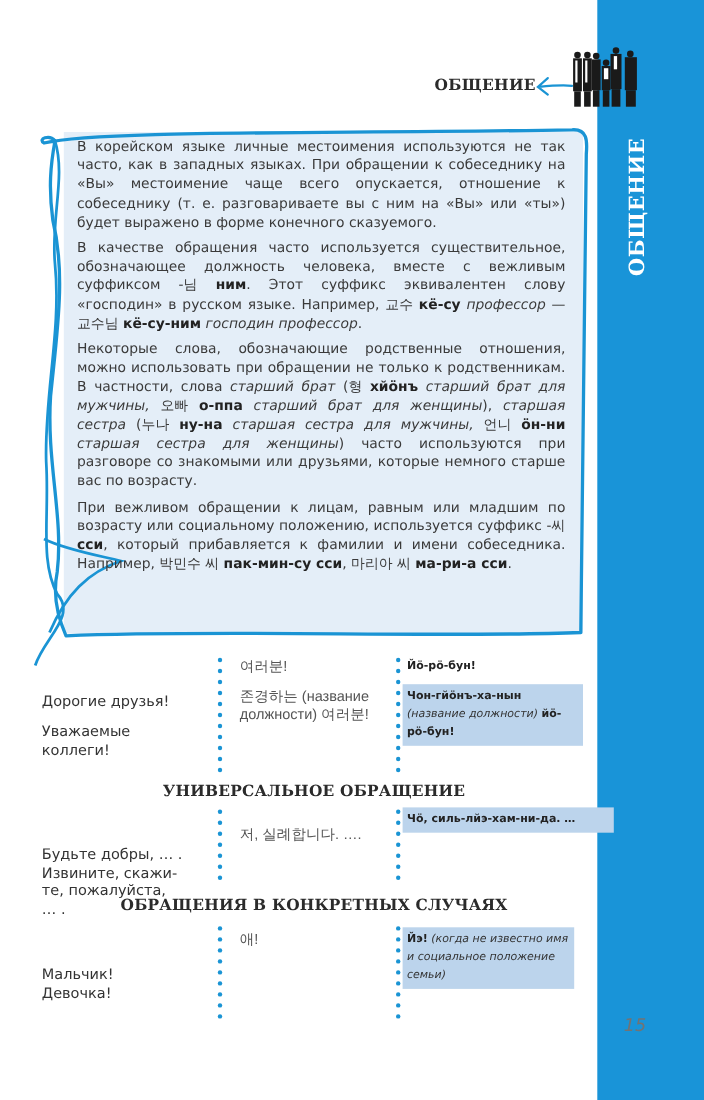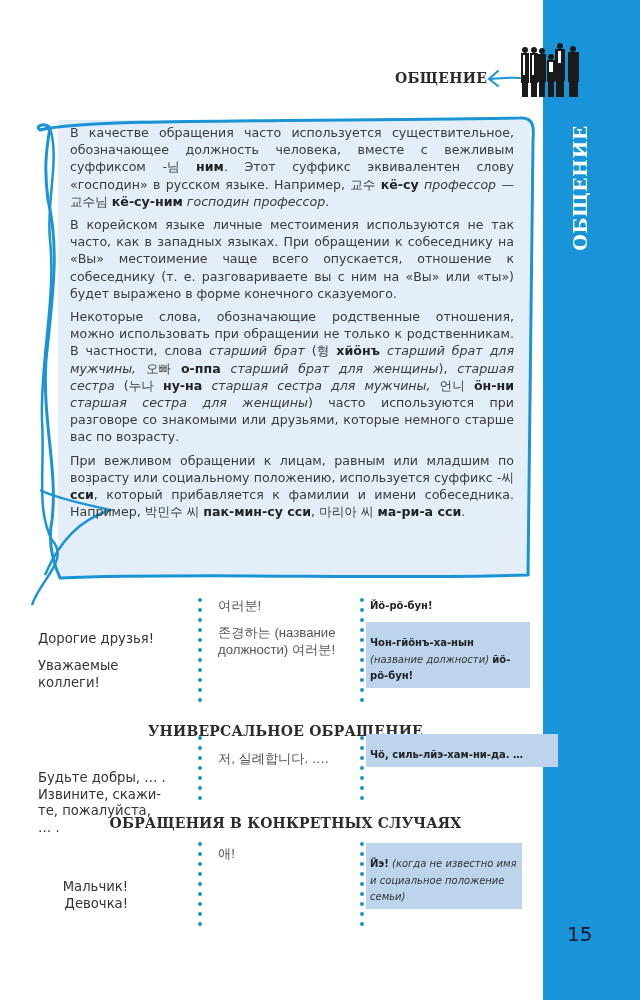--- a/index.html
+++ b/index.html
@@ -13,22 +13,22 @@
   .side-tab-title {
     position: absolute; left: 560px; top: 128px; width: 40px; height: 120px;
     display: flex; align-items: center; justify-content: center;
   }
   .side-tab-title span {
     display: block; transform: rotate(-90deg); white-space: nowrap;
     color: #ffffff; font-family: "DejaVu Serif", serif; font-weight: bold;
     font-size: 19px; letter-spacing: 0.5px;
   }
   .page-number {
-    position: absolute; left: 567px; top: 922px; color: #0f172a;
-    font-family: "DejaVu Sans", sans-serif; font-size: 20px;
+    position: absolute; left: 567px; top: 922px; color: #737373;
+    font-family: "DejaVu Sans", sans-serif; font-size: 16px; font-style: italic;
   }
 
   .header-title {
     position: absolute; left: 395px; top: 70px;
     font-family: "DejaVu Serif", serif; font-weight: bold; font-size: 14px; color: #2b2b2b;
     letter-spacing: 0.3px;
   }
   .header-arrow { position: absolute; left: 486px; top: 66px; }
   .people-illustration { position: absolute; left: 520px; top: 40px; }
 
@@ -44,21 +44,21 @@
     color: #3a3a3a; text-align: justify; hyphens: manual;
   }
   .note-text p { margin-bottom: 6px; }
   .note-text b { color: #222; }
   .note-text i { color: #3a3a3a; }
 
   .phrase-row { position: absolute; left: 38px; width: 495px; }
   .col-ru { position: absolute; left: 0; width: 155px; font-family: "DejaVu Sans", sans-serif; font-size: 13.2px; line-height: 16.5px; color: #333; margin-top: 33px; }
   .col-ko { position: absolute; left: 180px; width: 140px; font-family: Liberation Sans, sans-serif; font-size: 13.2px; line-height: 16.5px; color: #555; }
   .col-tr { position: absolute; left: 330px; width: 170px; font-family: "DejaVu Sans", sans-serif; font-size: 10px; line-height: 16.5px; color: #222; }
-  .col-tr.hl { background: #bcd4ec; padding: 13px 4px 3px 4px; }
+  .col-tr.hl { background: #bcd4ec; padding: 3px 4px 3px 4px; }
   .col-tr b { font-weight: bold; }
   .col-tr i { font-weight: normal; font-style: italic; color: #333; }
 
   .dots { position: absolute; width: 4px; }
   .dots i { display: block; width: 4px; height: 4px; border-radius: 2px; background: #1a94d4; margin-bottom: 6px; }
 
   .section-heading {
     position: absolute; left: 38px; width: 495px; text-align: center;
     font-family: "DejaVu Serif", serif; font-weight: bold; font-size: 14px; color: #2b2b2b;
     letter-spacing: 0.2px;
@@ -107,22 +107,22 @@
 </svg>
 
 <div class="note-box"></div>
 <svg class="note-outline" width="640" height="1000" viewBox="0 0 640 1000">
   <path d="M40 130 C90 118, 300 122, 520 118 C534 117, 534 128, 533 140 L528 575 C400 580, 200 572, 60 578 C52 560, 48 540, 52 520 C58 470, 42 420, 46 360 C52 300, 60 250, 48 200 C44 170, 46 150, 50 128 C45 122, 34 126, 40 130 Z" stroke="#1a94d4" stroke-width="3" fill="none" stroke-linejoin="round"></path>
   <path d="M50 128 C60 160, 46 200, 50 240 C56 300, 40 360, 42 420 C45 470, 36 510, 52 540 C70 560, 40 580, 32 605" stroke="#1a94d4" stroke-width="2.5" fill="none"></path>
   <path d="M40 490 C60 500, 90 505, 110 510 C80 520, 60 540, 45 575" stroke="#1a94d4" stroke-width="2.5" fill="none"></path>
 </svg>
 
 <div class="note-text">
+  <p>В корейском языке личные местоимения используются не так часто, как в западных языках. При обращении к собеседнику на «Вы» местоимение чаще всего опускает­ся, отношение к собеседнику (т. е. разговариваете вы с ним на «Вы» или «ты») будет выражено в форме конеч­ного сказуемого.</p>
   <p><span>В качестве обращения часто используется существитель­ное, обозначающее должность человека, вместе с вежли­вым суффиксом </span><span>-님</span> <b>ним</b><span>. Этот суффикс эквивалентен слову «господин» в русском языке. Например, </span><span>교수</span> <b>кё-су</b> <i>профессор</i><span> — </span><span>교수님</span> <b>кё-су-ним</b> <i>господин профессор</i><span>.</span></p>
-  <p>В корейском языке личные местоимения используются не так часто, как в западных языках. При обращении к собеседнику на «Вы» местоимение чаще всего опускает­ся, отношение к собеседнику (т. е. разговариваете вы с ним на «Вы» или «ты») будет выражено в форме конеч­ного сказуемого.</p>
   <p><span>Некоторые слова, обозначающие родственные отно­шения, можно использовать при обращении не только к родственникам. В частности, слова </span><i>старший брат</i><span> (</span><span>형</span> <b>хйӧнъ</b> <i>старший брат для мужчины,</i> <span>오빠</span> <b>о-ппа</b> <i>старший брат для женщины</i><span>), </span><i>старшая сестра</i><span> (</span><span>누나</span> <b>ну-на</b> <i>старшая сестра для мужчины,</i> <span>언니</span> <b>ӧн-ни</b> <i>старшая сестра для женщины</i><span>) часто используются при разговоре со знакомыми или друзьями, которые немного старше вас по возрасту.</span></p>
   <p><span>При вежливом обращении к лицам, равным или младшим по возрасту или социальному положению, используется суффикс </span><span>-씨</span> <b>сси</b><span>, который прибавляется к фамилии и имени собеседника. Например, </span><span>박민수 씨</span> <b>пак-мин-су сси</b><span>, </span><span>마리아 씨</span> <b>ма-ри-а сси</b><span>.</span></p>
 </div>
 
 <div class="dots" style="left:198px; top:598px;">
   <i></i>
     <i></i>
     <i></i>
     <i></i>
     <i></i>
@@ -192,27 +192,27 @@
   <div class="col-ko">여러분!</div>
   <div class="col-tr" style="left:332px;"><b>Йӧ-рӧ-бун!</b></div>
 </div>
 
 <div class="phrase-row" style="top:625px;">
   <div class="col-ru" style="width:110px;">Уважаемые коллеги!</div>
   <div class="col-ko" style="width:120px;">존경하는 (название должности) 여러분!</div>
   <div class="col-tr hl" style="left:328px; width:164px; top:-3px;"><b>Чон-гйӧнъ-ха-нын</b> <i>(название должности)</i> <b>йӧ-рӧ-бун!</b></div>
 </div>
 
-<div class="section-heading" style="top:712px;margin-top:11px;">УНИВЕРСАЛЬНОЕ ОБРАЩЕНИЕ</div>
+<div class="section-heading" style="top:712px;">УНИВЕРСАЛЬНОЕ ОБРАЩЕНИЕ</div>
 
 <div class="phrase-row" style="top:737px;">
   <div class="col-ru" style="width:130px;">Будьте добры, … . Извините, скажи­те, пожалуйста, … .</div>
   <div class="col-ko" style="width:120px;margin-top:14px;">저, 실례합니다. ….</div>
   <div class="col-tr hl" style="left:328px; width:192px; top:-3px;"><b>Чӧ, силь-лйэ-хам-ни-да. …</b></div>
 </div>
 
 <div class="section-heading" style="top:815px;">ОБРАЩЕНИЯ В КОНКРЕТНЫХ СЛУЧАЯХ</div>
 
 <div class="phrase-row" style="top:846px;">
-  <div class="col-ru" style="width:90px;text-align:right;">Мальчик! Девочка!</div>
+  <div class="col-ru" style="width:90px;">Мальчик! Девочка!</div>
   <div class="col-ko">애!</div>
   <div class="col-tr hl" style="left:328px; width:156px; top:-3px;"><b>Йэ!</b> <i>(когда не известно имя и социальное поло­жение семьи)</i></div>
 </div>
 
 </body></html>

